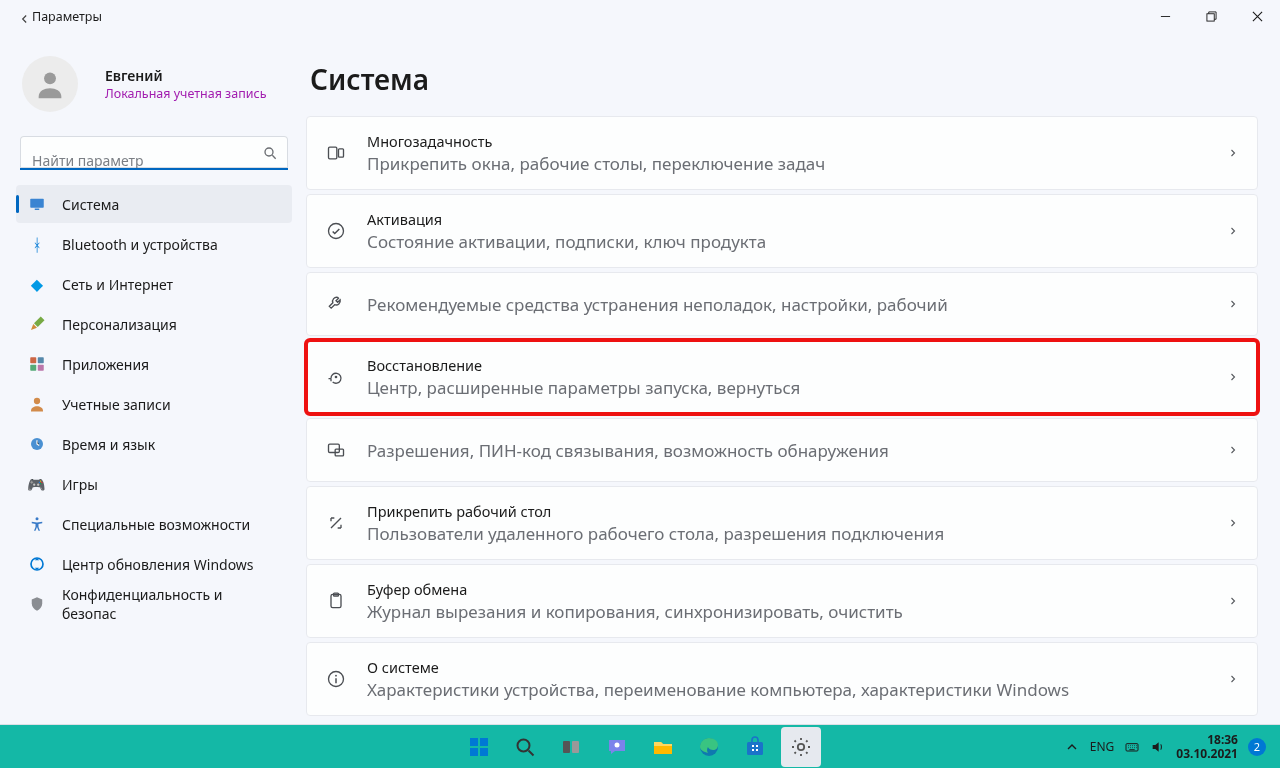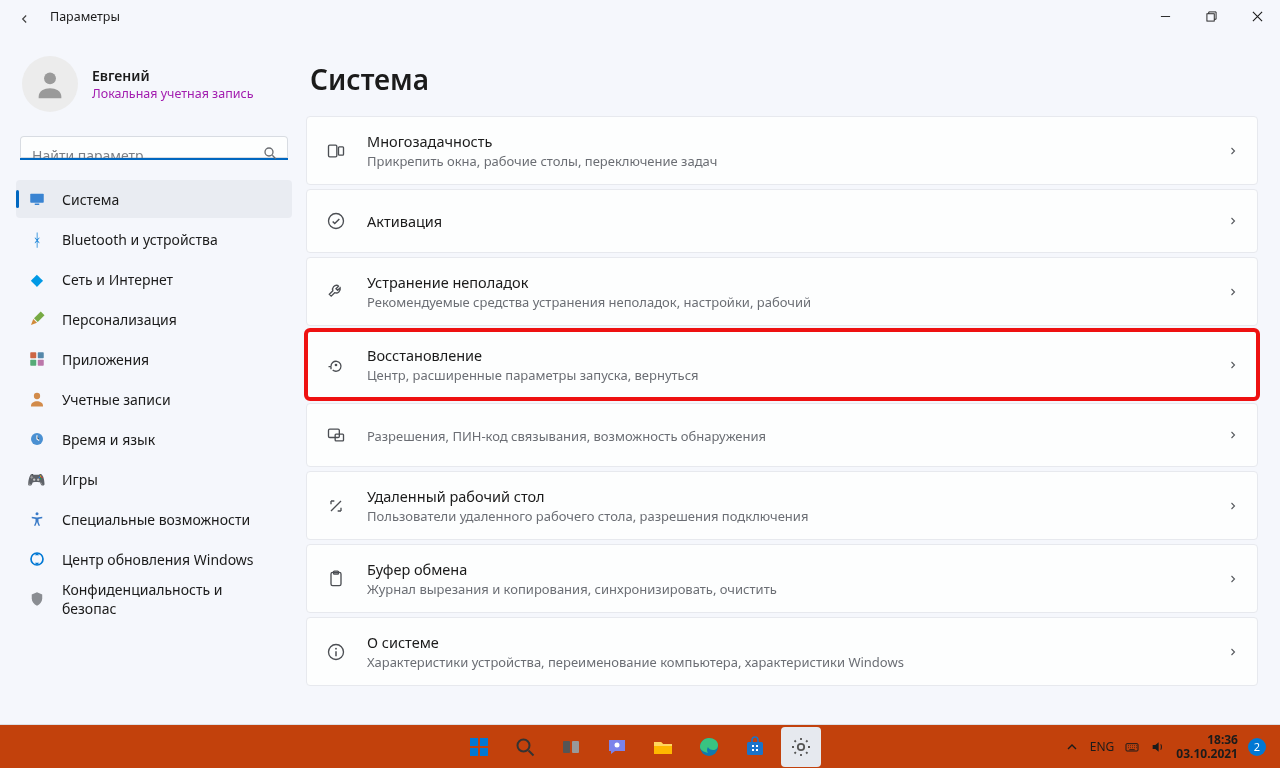--- a/index.html
+++ b/index.html
@@ -1,65 +1,65 @@
 <!DOCTYPE html>
 <html><head>
 <meta charset="utf-8">
 <style>
   * { box-sizing: border-box; margin: 0; padding: 0; font-family: "Segoe UI", system-ui, sans-serif; }
   html, body { width: 1280px; height: 768px; overflow: hidden; background: #f3f5fa; }
   .window { width: 1280px; height: 768px; display: flex; flex-direction: column; background: #f5f7fc; }
 
   
   .titlebar { height: 32px; display: flex; align-items: center; justify-content: space-between; padding: 0 0 0 18px; }
-  .titlebar-left { display: flex; align-items: center; gap: 18px; }
+  .titlebar-left { display: flex; align-items: center; }
   .back-arrow { width: 14px; height: 14px; color: #404040; }
   .app-title { font-size: 12.5px; color: #1b1b1b; }
   .win-controls { display: flex; }
   .win-btn { width: 46px; height: 32px; display: flex; align-items: center; justify-content: center; color: #1b1b1b; }
   .win-btn svg { width: 11px; height: 11px; }
 
   .body { flex: 1; display: flex; min-height: 0; }
 
   
   .sidebar { width: 300px; padding: 24px 8px 8px 16px; display: flex; flex-direction: column; }
-  .user { display: flex; align-items: center; gap: 14px; padding: 0 6px 18px 6px; }
+  .user { display: flex; align-items: center; gap: 27px; padding: 0 6px 18px 6px; }
   .avatar { width: 56px; height: 56px; border-radius: 50%; background: #ececec; display: flex; align-items: center; justify-content: center; color: #9a9a9a; }
   .avatar svg { width: 34px; height: 34px; }
   .user-name { font-size: 14px; font-weight: 600; color: #1b1b1b; }
   .user-sub { font-size: 12.5px; color: #a21caf; }
 
   .search { position: relative; margin: 6px 4px 14px 4px; }
-  .search input { width: 100%; height: 24px; border: none; border-bottom: 2px solid #0067c0; background: #fdfefe; border-radius: 4px 4px 0 0; padding: 17px 36px 0 12px; font-size: 14px; color: #0369a1; outline: none; box-shadow: 0 0 0 1px #d8dce2 inset; }
+  .search input { width: 100%; height: 34px; border: none; border-bottom: 2px solid #0067c0; background: #fdfefe; border-radius: 4px 4px 0 0; padding: 17px 36px 0 12px; font-size: 14px; color: #0369a1; outline: none; box-shadow: 0 0 0 1px #d8dce2 inset; }
   .search input::placeholder { color: #7b7f85; }
   .search-ic { position: absolute; right: 10px; top: 8px; color: #6a6d72; }
   .search-ic svg { width: 16px; height: 16px; }
 
   .nav { display: flex; flex-direction: column; gap: 2px; }
   .nav-item { display: flex; align-items: center; gap: 16px; height: 38px; padding: 0 12px; border-radius: 4px; font-size: 14px; color: #1b1b1b; cursor: default; position: relative; }
   .nav-item.active { background: #e9ecf2; }
   .nav-item.active::before { content: ""; position: absolute; left: 0; top: 10px; bottom: 10px; width: 3px; border-radius: 2px; background: #0067c0; }
   .nav-ic { width: 18px; height: 18px; display: flex; align-items: center; justify-content: center; font-size: 15px; }
 
   
   .main { flex: 1; padding: 28px 22px 12px 6px; overflow-y: auto; }
   .page-title { font-size: 28px; font-weight: 600; color: #1b1b1b; margin: 0 0 18px 4px; }
   .cards { display: flex; flex-direction: column; gap: 4px; }
   .card { display: flex; align-items: center; gap: 20px; background: #fdfefe; border: 1px solid #e7e9ee; border-radius: 4px; padding: 14px 18px; min-height: 64px; }
   .card.highlight { outline: 4px solid #e11; outline-offset: -2px; }
   .card-ic { width: 22px; height: 22px; color: #4b4e53; display: flex; align-items: center; justify-content: center; flex-shrink: 0; }
   .card-ic svg { width: 20px; height: 20px; }
   .card-txt { flex: 1; }
   .card-title { font-size: 14.5px; color: #1b1b1b; }
-  .card-sub { font-size: 13px; color: #6b6e74; margin-top: 1px; }
+  .card-sub { font-size: 17px; color: #6b6e74; margin-top: 1px; }
   .chev { color: #55585d; }
   .chev svg { width: 12px; height: 12px; }
 
   
-  .taskbar { height: 44px; background: #c2410c; border-top: 1px solid #dcdfe5; display: flex; align-items: center; position: relative; }
+  .taskbar { height: 44px; background: #14b8a6; border-top: 1px solid #dcdfe5; display: flex; align-items: center; position: relative; }
   .task-center { position: absolute; left: 50%; transform: translateX(-50%); display: flex; align-items: center; gap: 6px; }
   .tb-ic { width: 40px; height: 40px; display: flex; align-items: center; justify-content: center; border-radius: 4px; }
   .tb-ic.active { background: #e6e9ef; }
   .tb-ic svg, .tb-ic .glyph { width: 24px; height: 24px; }
   .sys-tray { margin-left: auto; display: flex; align-items: center; gap: 10px; padding-right: 14px; font-size: 12px; color: #1b1b1b; }
   .tray-ic { display: flex; align-items: center; justify-content: center; }
   .tray-ic svg { width: 16px; height: 16px; }
   .clock { text-align: right; line-height: 1.15; font-size: 12px; font-weight: bold; }
   .notif-badge { width: 18px; height: 18px; border-radius: 50%; background: #0078d4; color: #fff; font-size: 11px; display: flex; align-items: center; justify-content: center; }
 </style>
@@ -300,33 +300,33 @@
               </svg></span>
           </div>
           <div class="card">
             <span class="card-ic">
               <svg>
                 <use href="#check-circ"></use>
               </svg>
             </span>
             <div class="card-txt">
               <div class="card-title">Активация</div>
+              <div class="card-sub">Состояние активации, подписки, ключ продукта</div>
             </div>
             <span class="chev"><svg>
                 <use href="#chevron-right"></use>
               </svg></span>
           </div>
           <div class="card">
             <span class="card-ic">
               <svg>
                 <use href="#wrench"></use>
               </svg>
             </span>
             <div class="card-txt">
-              <div class="card-title">Устранение неполадок</div>
               <div class="card-sub">Рекомендуемые средства устранения неполадок, настройки, рабочий</div>
             </div>
             <span class="chev"><svg>
                 <use href="#chevron-right"></use>
               </svg></span>
           </div>
           <div class="card highlight">
             <span class="card-ic">
               <svg>
                 <use href="#recovery"></use>
@@ -353,21 +353,21 @@
                 <use href="#chevron-right"></use>
               </svg></span>
           </div>
           <div class="card">
             <span class="card-ic">
               <svg>
                 <use href="#remote"></use>
               </svg>
             </span>
             <div class="card-txt">
-              <div class="card-title">Удаленный рабочий стол</div>
+              <div class="card-title">Прикрепить рабочий стол</div>
               <div class="card-sub">Пользователи удаленного рабочего стола, разрешения подключения</div>
             </div>
             <span class="chev"><svg>
                 <use href="#chevron-right"></use>
               </svg></span>
           </div>
           <div class="card">
             <span class="card-ic">
               <svg>
                 <use href="#clipboard"></use>

